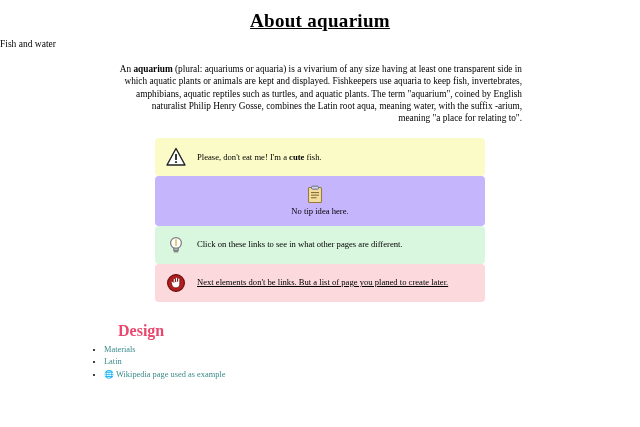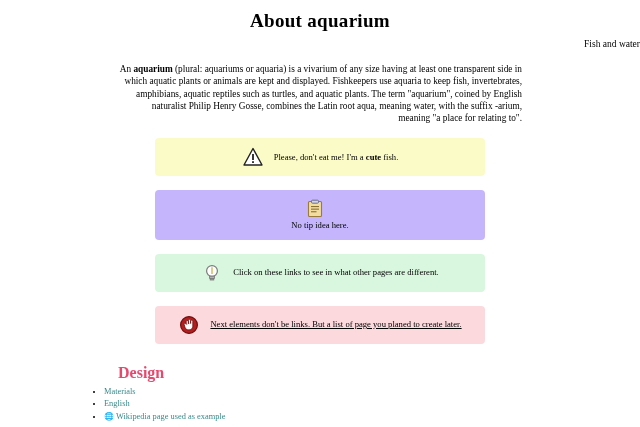--- a/index.html
+++ b/index.html
@@ -20,47 +20,46 @@
     box-sizing: border-box;
     padding: 0;
     position: relative;
   }
   .title {
     text-align: center;
     font-size: 19px;
     font-weight: bold;
     margin: 10px 0 0 0;
     letter-spacing: 0.3px;
+    text-decoration: underline;
   }
   .subtitle {
-    text-align: right;
+    text-align: left;
     font-size: 9.5px;
     margin: 7px 0 0 0;
   }
   .intro {
     margin: 14px 118px 0 118px;
     font-size: 9.3px;
     line-height: 1.32;
     text-align: right;
   }
   .intro b { font-weight: bold; }
 
   .boxes {
     margin: 14px 155px 0 155px;
   }
   .msgbox {
     display: flex;
     align-items: center;
     border-radius: 4px;
     padding: 8px 10px;
-    margin-bottom: 14px;
     font-size: 8.6px;
     min-height: 22px;
     box-sizing: border-box;
-    justify-content: center;
   }
   .msgbox .ico {
     width: 22px;
     min-width: 22px;
     height: 22px;
     margin-right: 10px;
     display: flex;
     align-items: center;
     justify-content: center;
   }
@@ -153,17 +152,17 @@
         </svg>
       </span>
       <span class="txt">Next elements don't be links. But a list of page you planed to create later.</span>
     </div>
 
   </div>
 
   <h2 class="section design">Design</h2>
   <ul class="links">
     <li><a href="#">Materials</a></li>
-    <li><a href="#">English</a></li>
+    <li><a href="#">Latin</a></li>
     <li><a href="#" class="external"><span class="wikiglyph">🌐</span><span>Wikipedia page used as example</span></a></li>
   </ul>
 
 </div>
 
 </body></html>

